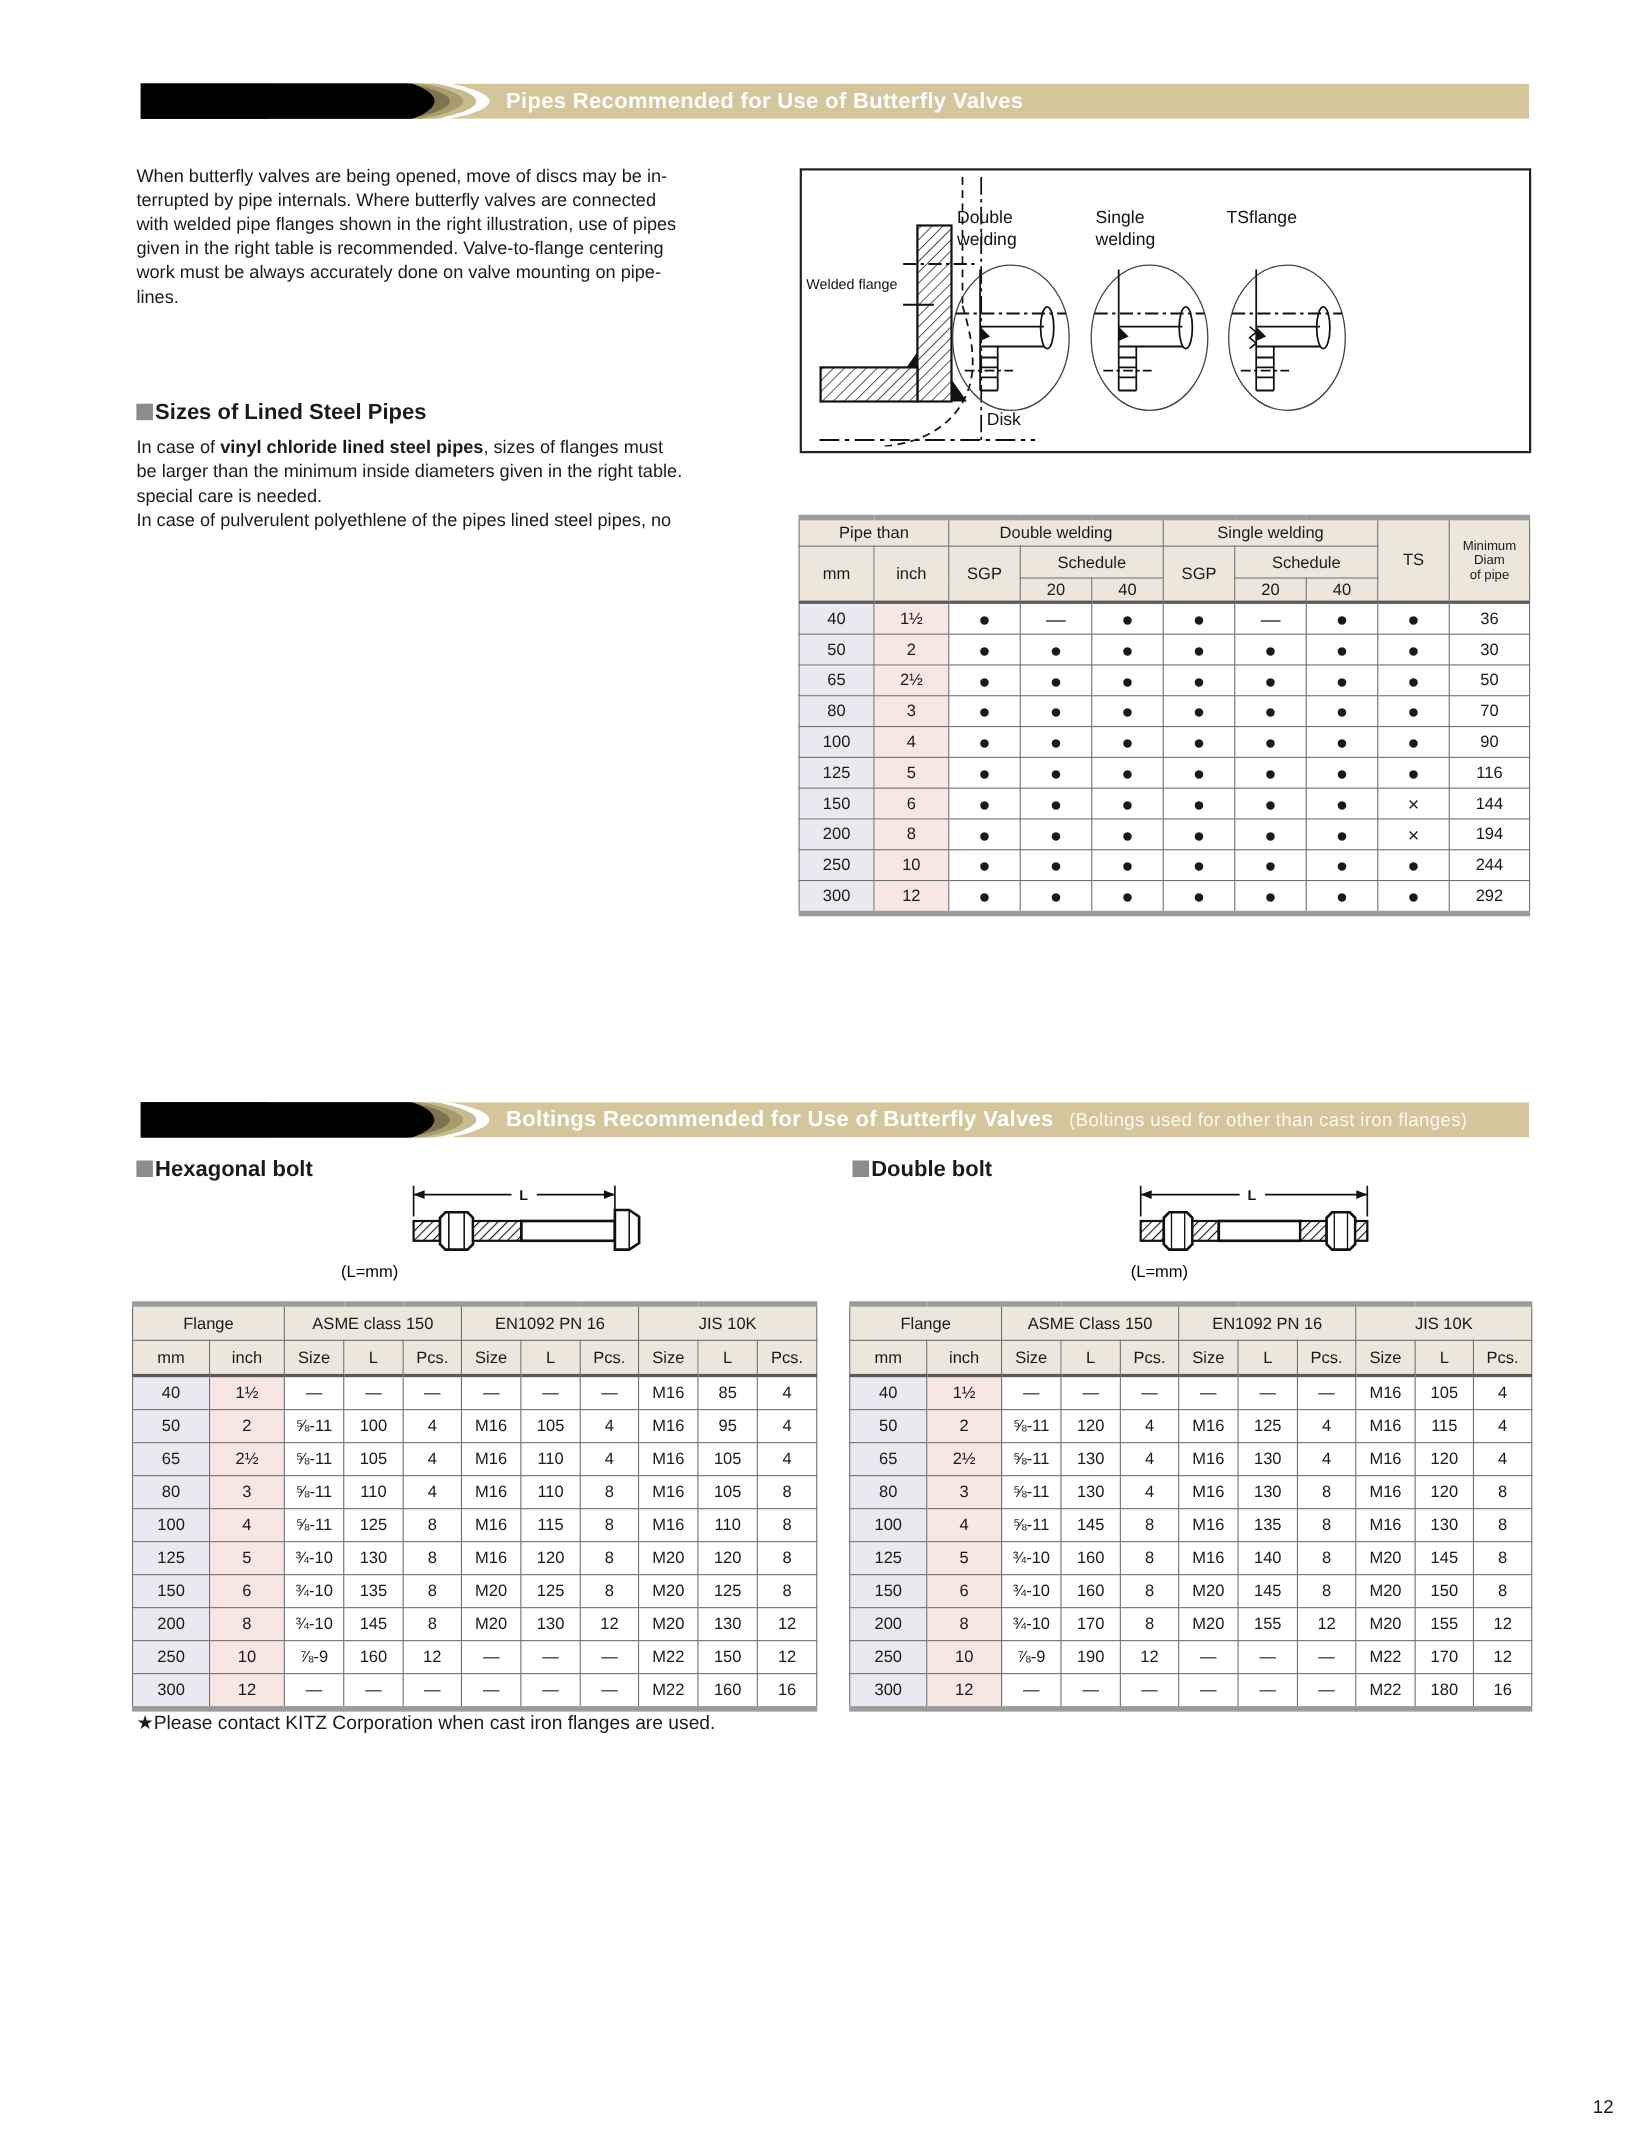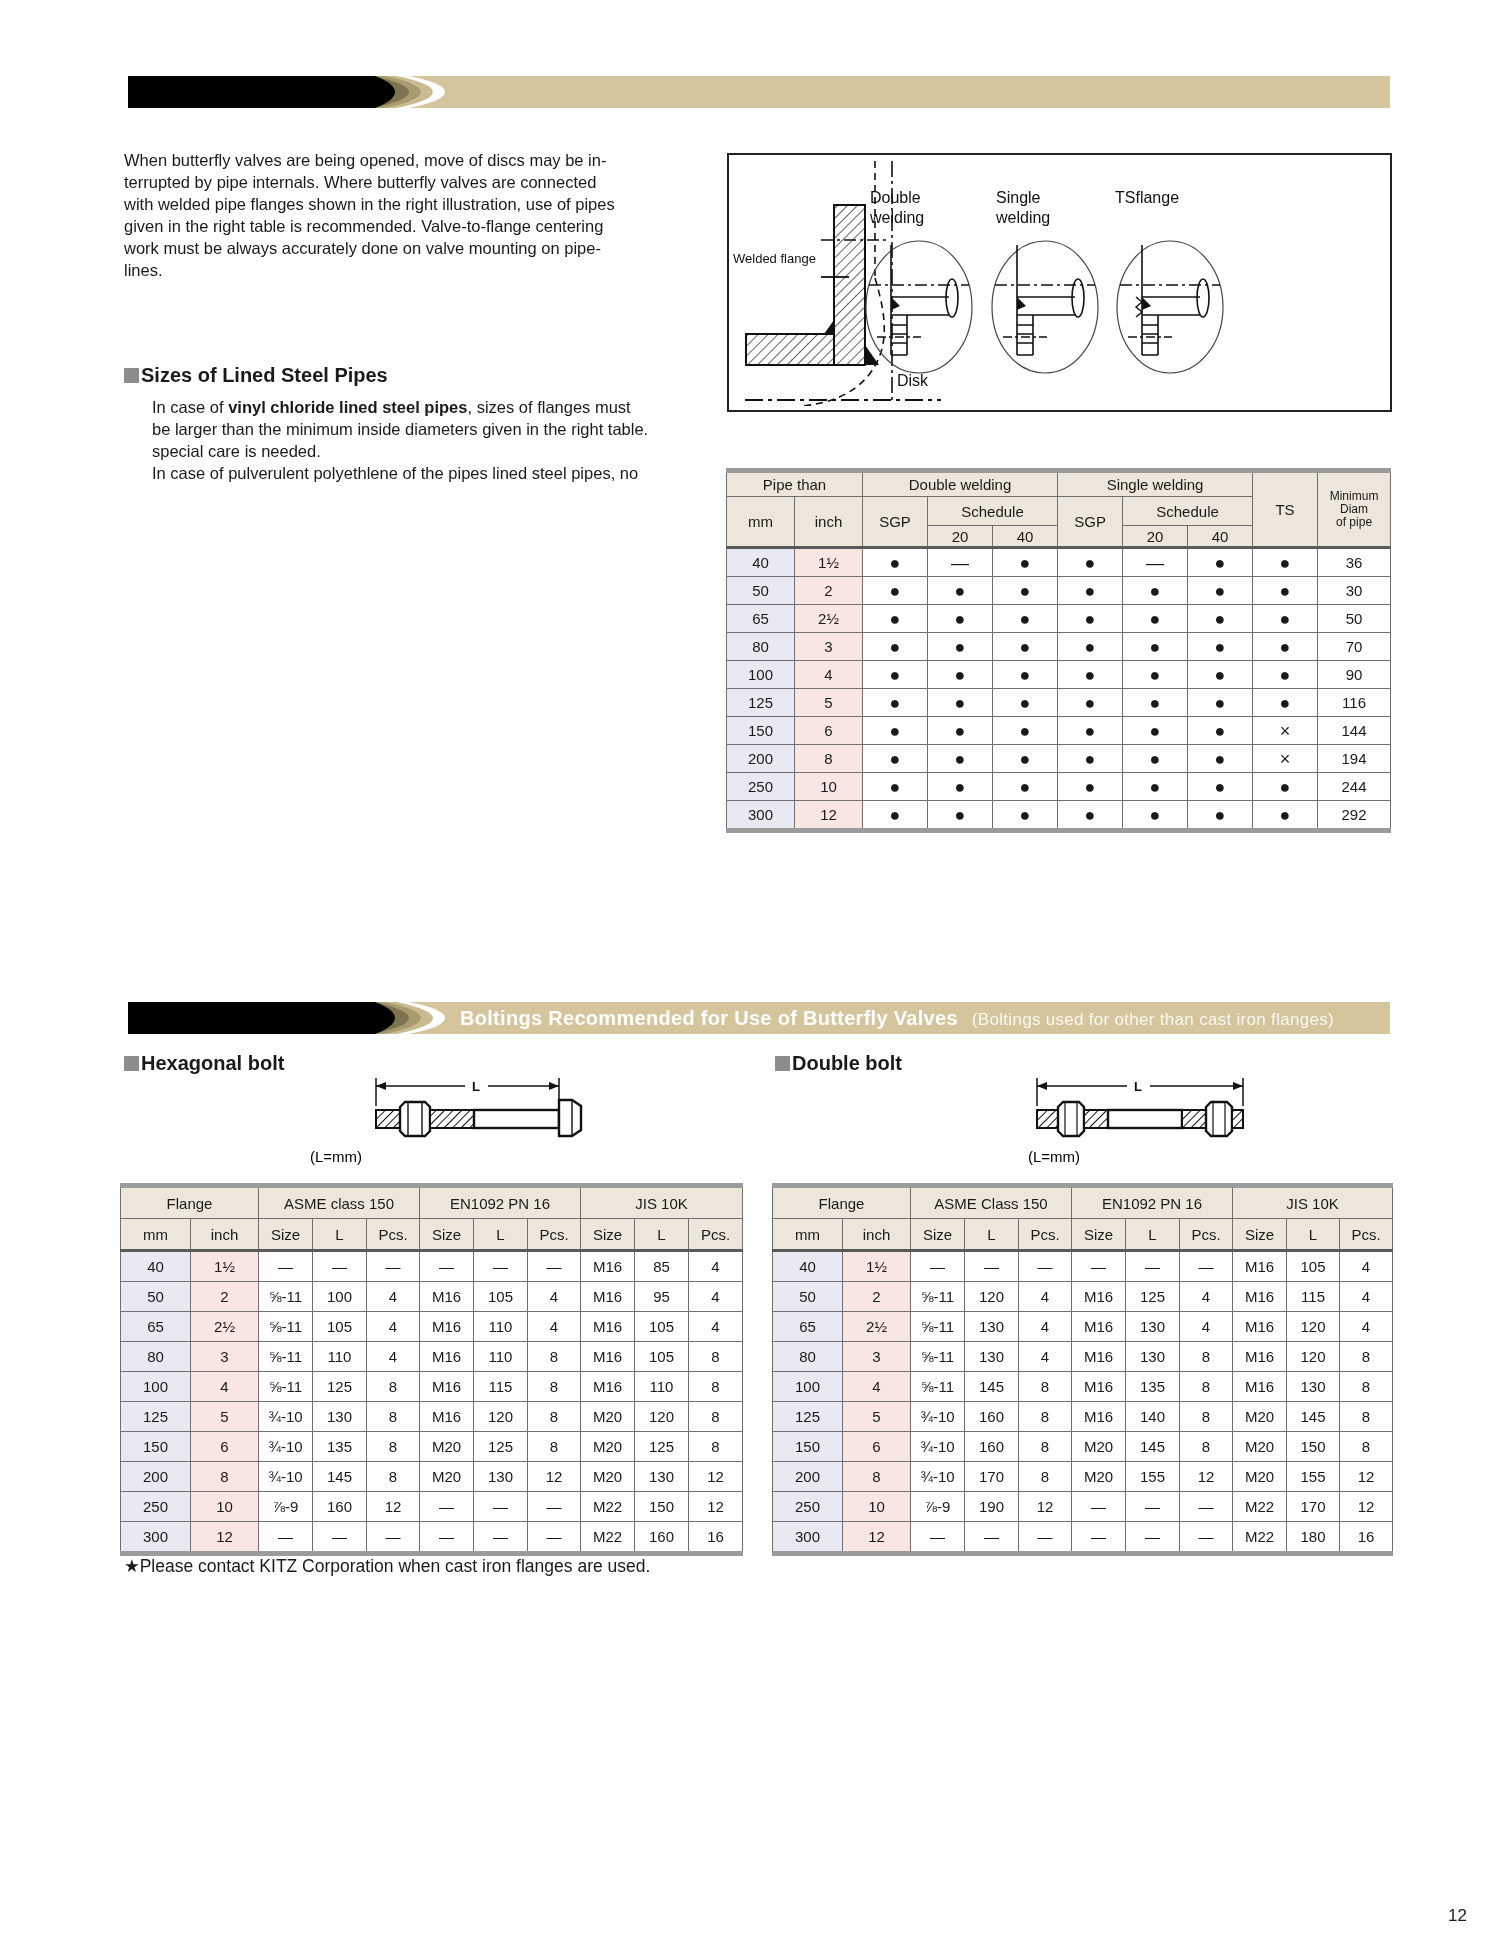--- a/index.html
+++ b/index.html
@@ -12,21 +12,21 @@
   .banner .bt{position:absolute;left:332px;top:0;line-height:32px;color:#fff;
               font-size:20px;font-weight:bold;letter-spacing:.3px;white-space:nowrap;}
   .banner .bsub{font-size:17px;font-weight:normal;color:rgba(255,255,255,.88);margin-left:14px;}
   .b1{top:76px;} .b2{top:1002px;}
   .fill-bg{fill:var(--banner_bg);} .fill-w{fill:#ffffff;} .fill-bl{fill:var(--band_light);}
   .fill-bm{fill:var(--band_mid);} .fill-bd{fill:var(--band_dark);} .fill-k{fill:#000000;}
 
   
   .para{position:absolute;font-size:16.5px;line-height:22px;}
   .intro{left:124px;top:149px;width:600px;}
-  .p2{left:124px;top:396px;width:612px;margin-left:28px;}
+  .p2{left:124px;top:396px;width:612px;}
 
   
   .h2{position:absolute;font-size:20px;font-weight:bold;white-space:nowrap;text-align:right;}
   .sq{display:inline-block;width:15px;height:15px;background:#8c8c8c;margin-right:2px;
       position:relative;top:1px;}
   .hx1{left:124px;top:364px;}
   .hxhex{left:124px;top:1052px;} .hxdbl{left:775px;top:1052px;}
 
   
   .illu{position:absolute;left:727px;top:153px;width:661px;height:255px;border:2px solid #222;}
@@ -68,20 +68,21 @@
   <div class="banner b1">
     <svg width="1262" height="32" viewBox="0 0 1262 32">
       <rect class="fill-bg" x="0" y="0" width="1262" height="32"></rect>
       <ellipse class="fill-w" cx="117" cy="16" rx="200" ry="28"></ellipse>
       <ellipse class="fill-bl" cx="117" cy="16" rx="188" ry="27"></ellipse>
       <ellipse class="fill-bm" cx="117" cy="16" rx="176" ry="26"></ellipse>
       <ellipse class="fill-bd" cx="117" cy="16" rx="164" ry="25"></ellipse>
       <ellipse class="fill-k" cx="117" cy="16" rx="150" ry="32"></ellipse>
       <rect class="fill-k" x="0" y="0" width="117" height="32"></rect>
     </svg>
+    <span class="bt">Pipes Recommended for Use of Butterfly Valves</span>
   </div>
 
   <div class="para intro">
     <div>When butterfly valves are being opened, move of discs may be in-</div>
     <div>terrupted by pipe internals. Where butterfly valves are connected</div>
     <div>with welded pipe flanges shown in the right illustration, use of pipes</div>
     <div>given in the right table is recommended. Valve-to-flange centering</div>
     <div>work must be always accurately done on valve mounting on pipe-</div>
     <div>lines.</div>
   </div>

